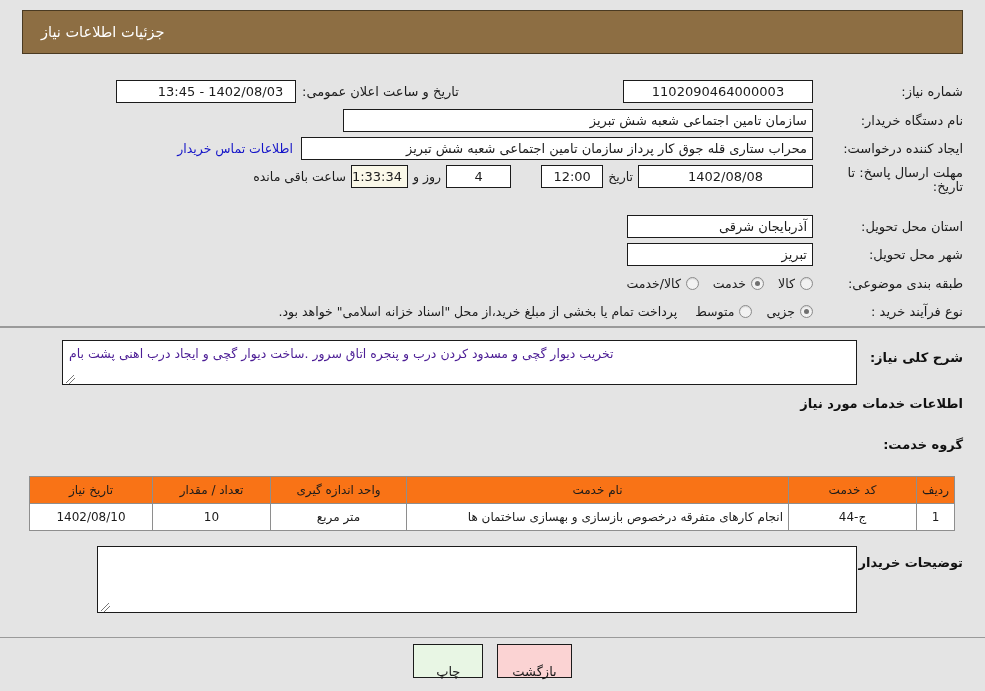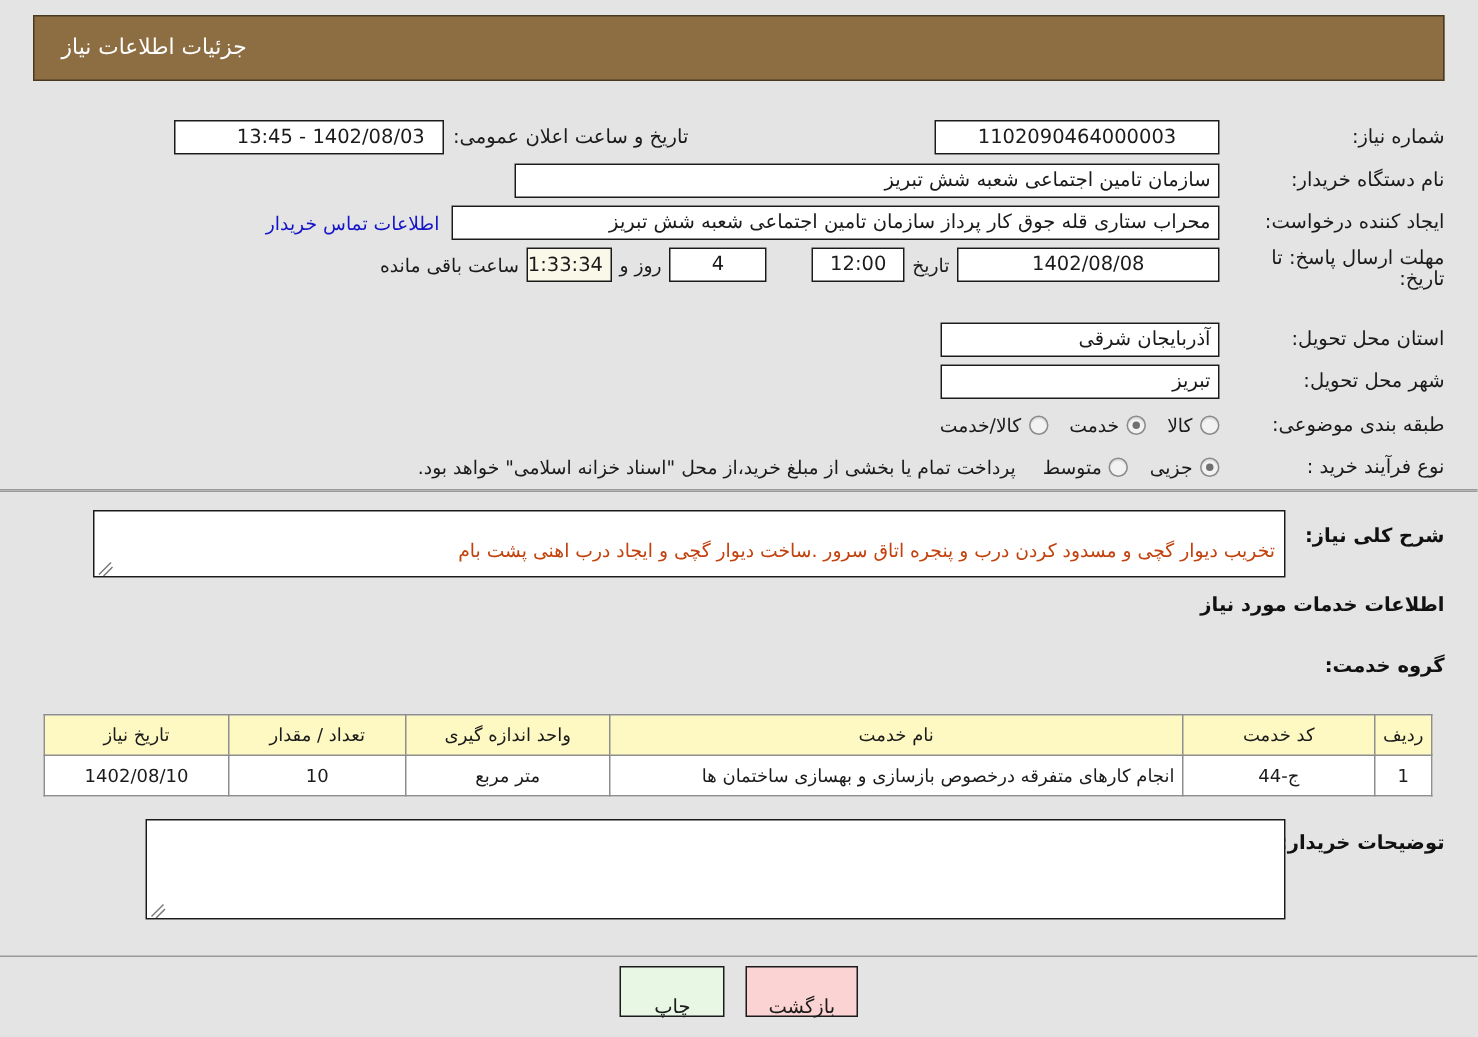--- a/index.html
+++ b/index.html
@@ -151,43 +151,43 @@
     font-size: 13px;
     color: #111;
     font-weight: bold;
     white-space: nowrap;
   }
   .textarea-box {
     position: absolute;
     background: #ffffff;
     border: 1px solid #1b1b1b;
     font-size: 12.5px;
-    color: #c2410c;
-    text-align: right;
-    padding: 17px 6px;
+    color: #4c1d95;
+    text-align: left;
+    padding: 4px 6px;
     overflow: hidden;
     line-height: 1.5;
   }
   .resize-grip {
     position: absolute;
     left: 2px; bottom: 1px;
     width: 11px; height: 11px;
     pointer-events: none;
   }
 
   
   .svc-table {
     position: absolute;
     border-collapse: collapse;
     font-size: 12px;
     background: #ffffff;
     table-layout: fixed;
   }
   .svc-table th {
-    background: #fef9c3;
+    background: #f97316;
     border: 1px solid #8e8e8e;
     color: #1b1b1b;
     font-weight: normal;
     height: 27px;
     padding: 2px 4px;
     text-align: center;
     white-space: nowrap;
   }
   .svc-table td {
     background: #ffffff;

